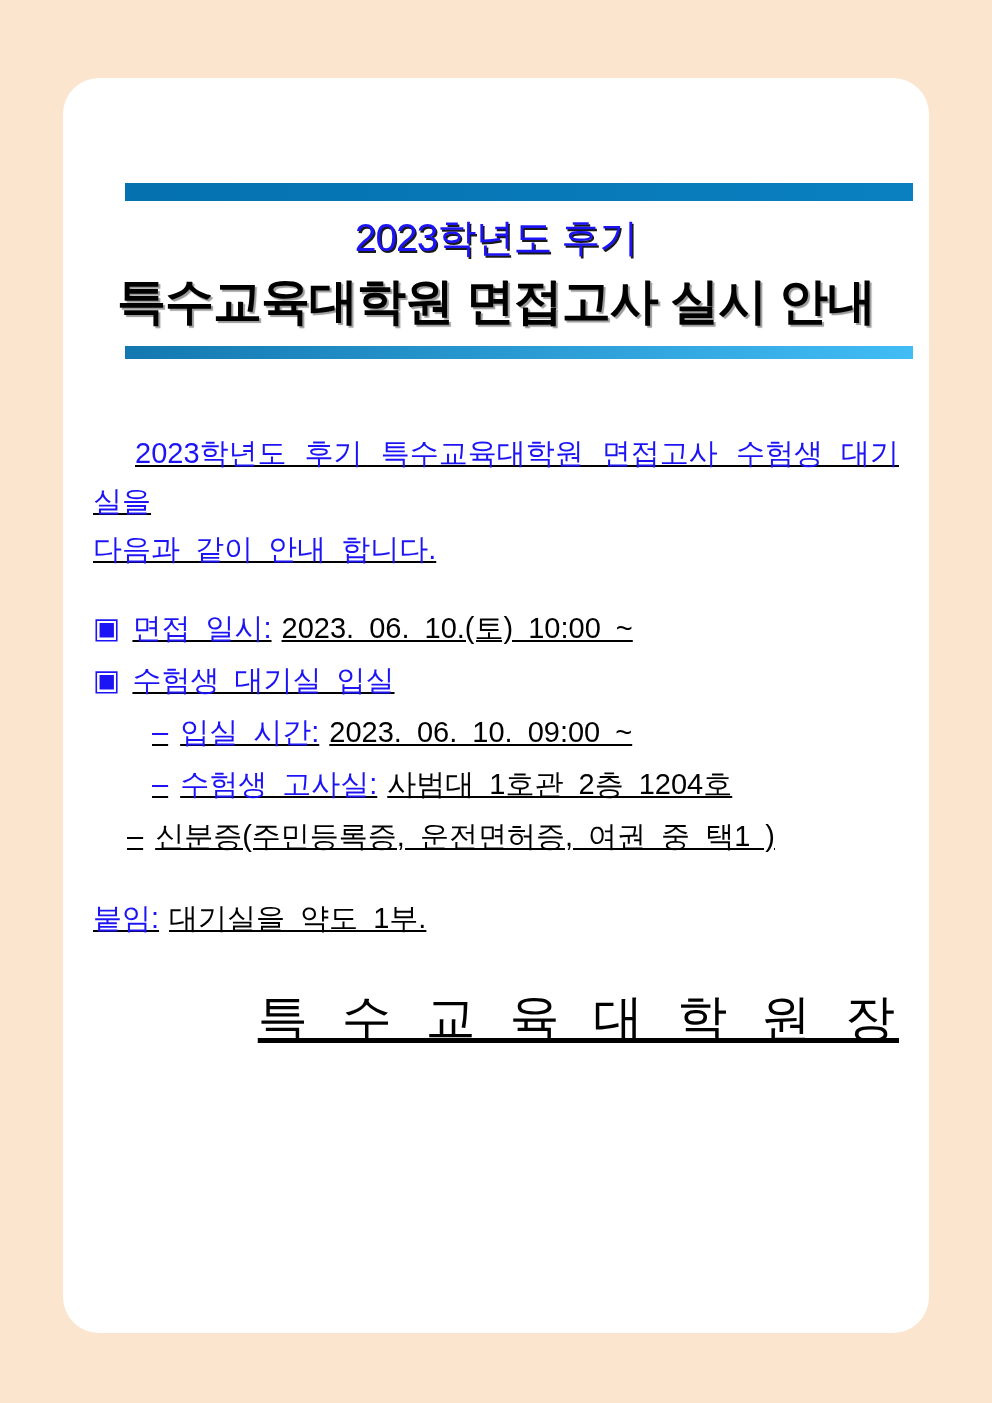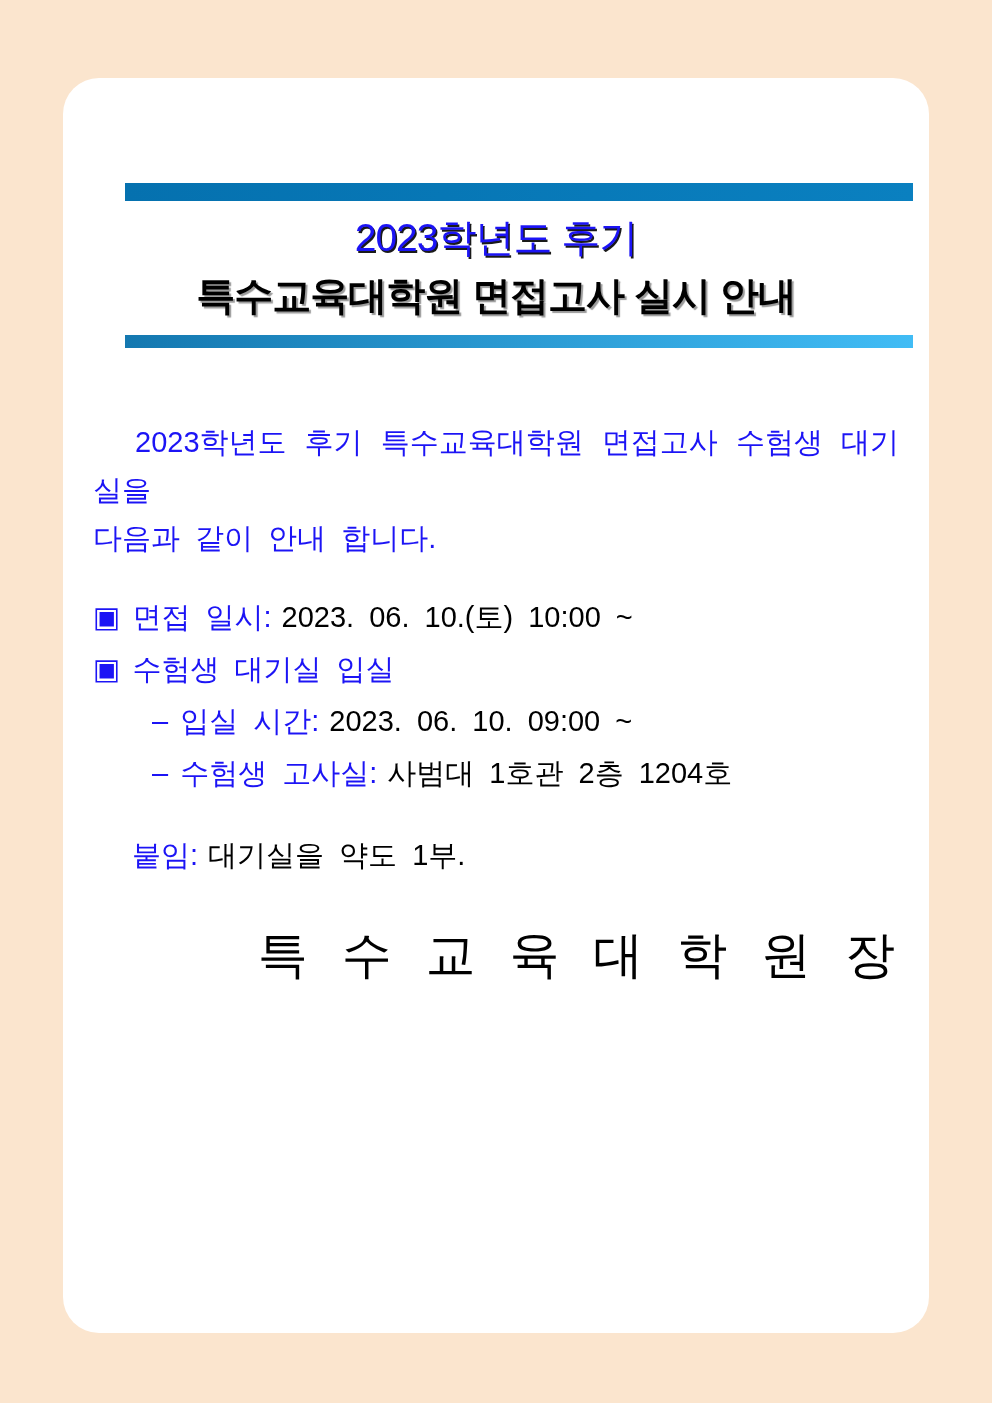--- a/index.html
+++ b/index.html
@@ -46,32 +46,33 @@
     font-size:39px;
     font-weight:400;
     color:var(--blue);
     letter-spacing:-1px;
     text-shadow:1.5px 1.5px 0 #1a1a1a;
     line-height:1.1;
   }
   .title2{
     margin-top:15px;
     text-align:center;
-    font-size:39px;
+    font-size:49px;
     font-weight:800;
     color:var(--ink);
     letter-spacing:-1px;
     text-shadow:2px 2px 1px #9a9a9a;
     line-height:1.1;
   }
   .content{
     padding:0 30px 0 30px;
     font-size:29px;
     word-spacing:7px;
     letter-spacing:0px;
+    text-decoration:underline;
   }
   .intro{
     margin-top:70px;
     line-height:48px;
     color:var(--blue);
     text-align:justify;
   }
   .intro .indent{padding-left:42px;}
   .list{margin-top:38px;}
   .item{
@@ -82,21 +83,21 @@
   .item .marker{color:var(--blue);margin-right:12px;}
   .item .label{color:var(--blue);margin-right:10px;}
   .item .value{color:var(--ink);}
   .item.lvl1{padding-left:59px;}
   .item.lvl2{padding-left:34px;}
   .item.dark .marker{color:var(--ink);}
   .attach{
     margin-top:48px;
     line-height:34px;
   }
-  .attach .label{color:var(--blue);margin-right:10px;margin-left:39px;}
+  .attach .label{color:var(--blue);margin-right:10px;}
   .date-line{
     margin-top:102px;
     text-align:center;
     font-size:31px;
     color:var(--ink);
     word-spacing:8px;
   }
   .signature{
     margin-top:50px;
     text-align:right;
@@ -136,20 +137,23 @@
 
       <div class="item lvl1">
         <span class="marker">–</span><span class="label">입실 시간:</span><span class="value">2023. 06. 10. 09:00 ~</span>
       </div>
 
       <div class="item lvl1">
         <span class="marker">–</span><span class="label">수험생 고사실:</span><span class="value">사범대 1호관 2층 1204호</span>
       </div>
 
 
+      <div class="item lvl2 dark">
+        <span class="marker">–</span><span class="value">신분증(주민등록증, 운전면허증, 여권 중 택1 )</span>
+      </div>
 
     </div>
 
     <p class="attach">
       <span class="label">붙임:</span><span class="value">대기실을 약도 1부.</span>
     </p>
 
 
     <div class="signature">특 수 교 육 대 학 원 장</div>
 

